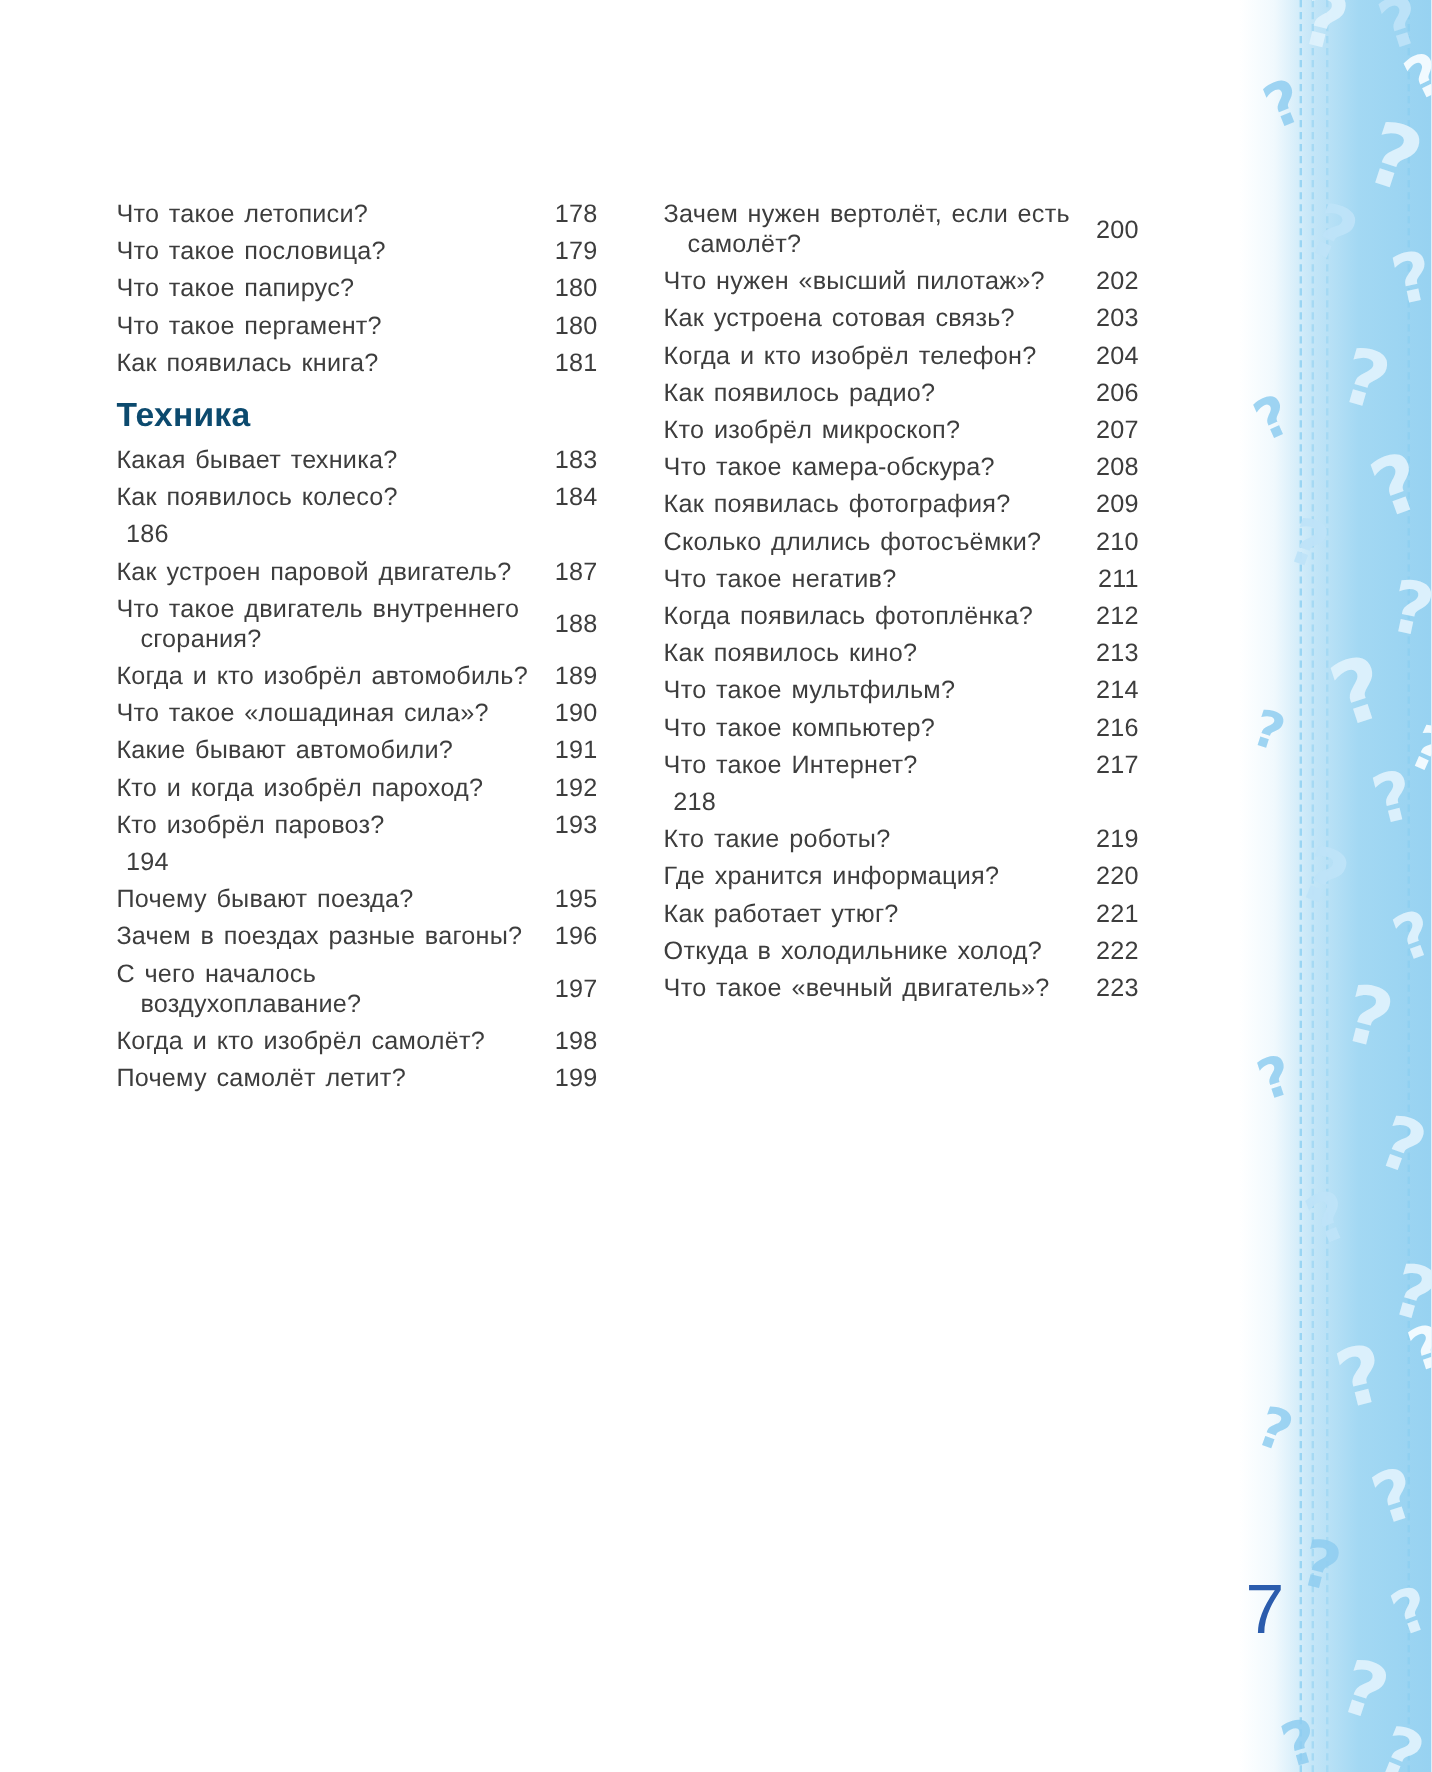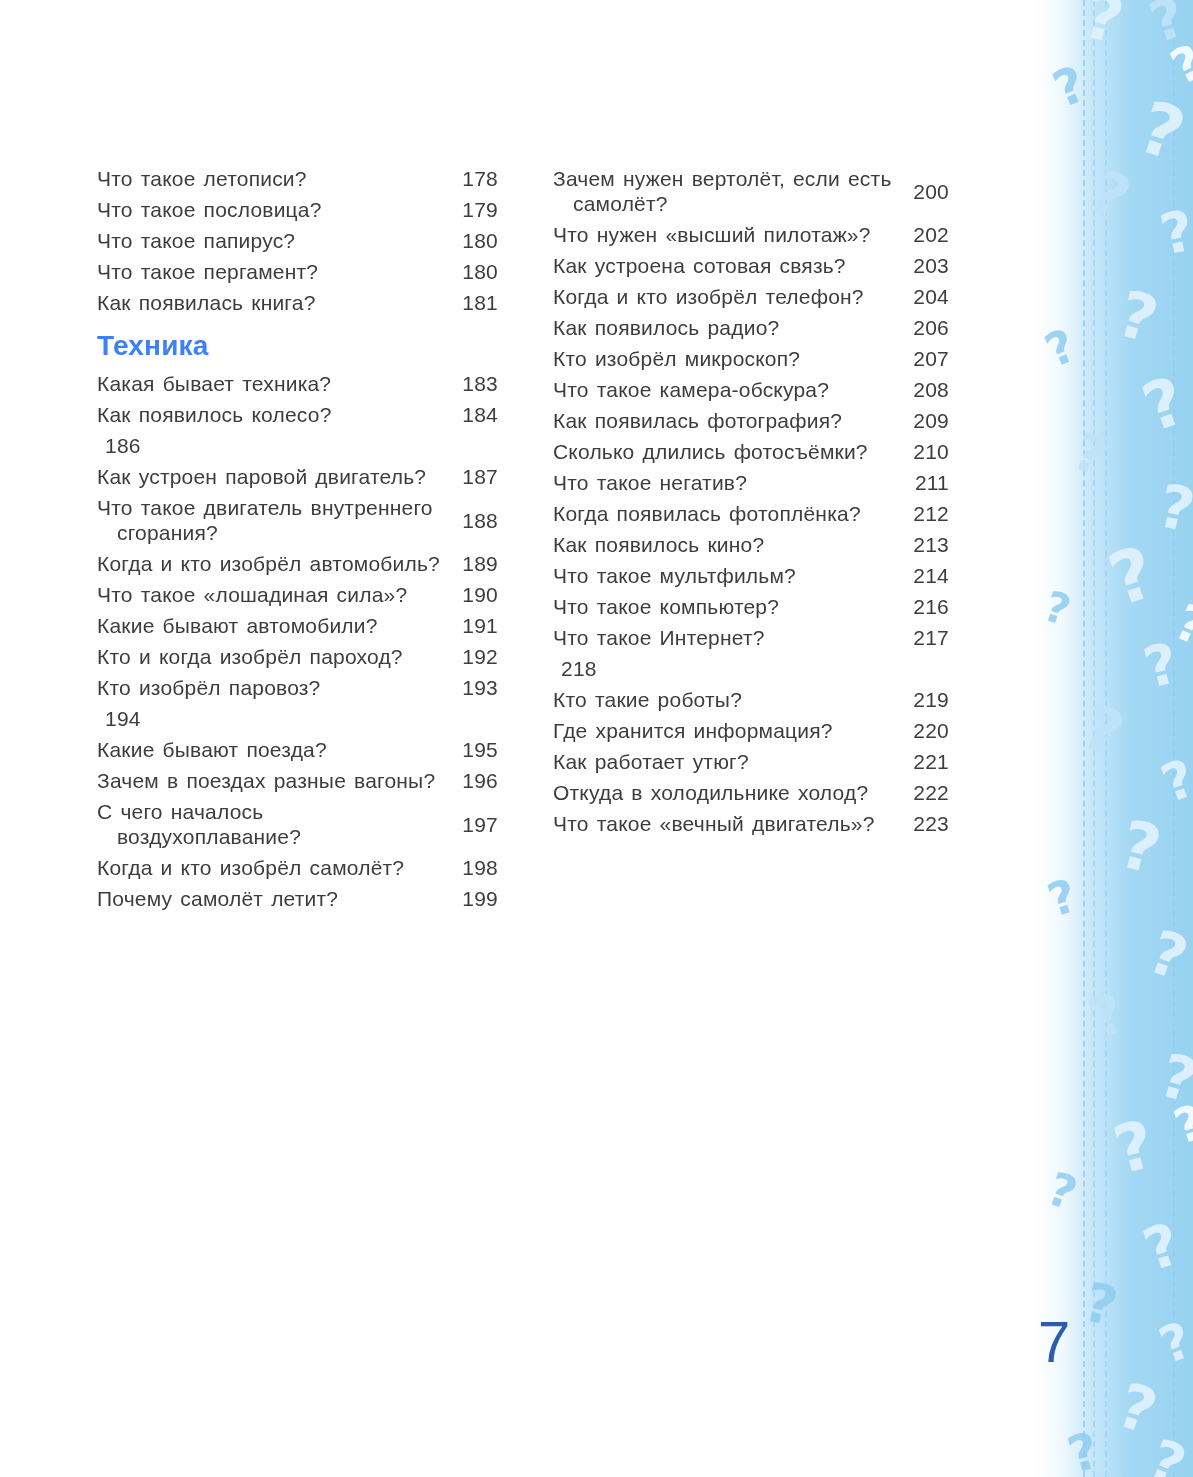--- a/index.html
+++ b/index.html
@@ -138,21 +138,21 @@
         <span class="pagenum">180</span>
       </div>
       <div class="entry">
         <span class="title">Что такое пергамент?</span>
         <span class="pagenum">180</span>
       </div>
       <div class="entry">
         <span class="title">Как появилась книга?</span>
         <span class="pagenum">181</span>
       </div>
-      <div class="section-heading" style="color: #3b82f6;">Техника</div>
+      <div class="section-heading" style="color: #0c4a6e;">Техника</div>
       <div class="entry">
         <span class="title">Какая бывает техника?</span>
         <span class="pagenum">183</span>
       </div>
       <div class="entry">
         <span class="title">Как появилось колесо?</span>
         <span class="pagenum">184</span>
       </div>
       <div class="entry">
         <span class="pagenum">186</span>
@@ -182,21 +182,21 @@
         <span class="pagenum">192</span>
       </div>
       <div class="entry">
         <span class="title">Кто изобрёл паровоз?</span>
         <span class="pagenum">193</span>
       </div>
       <div class="entry">
         <span class="pagenum">194</span>
       </div>
       <div class="entry">
-        <span class="title">Какие бывают поезда?</span>
+        <span class="title">Почему бывают поезда?</span>
         <span class="pagenum">195</span>
       </div>
       <div class="entry">
         <span class="title">Зачем в поездах разные вагоны?</span>
         <span class="pagenum">196</span>
       </div>
       <div class="entry">
         <span class="title">С чего началось воздухоплавание?</span>
         <span class="pagenum">197</span>
       </div>

